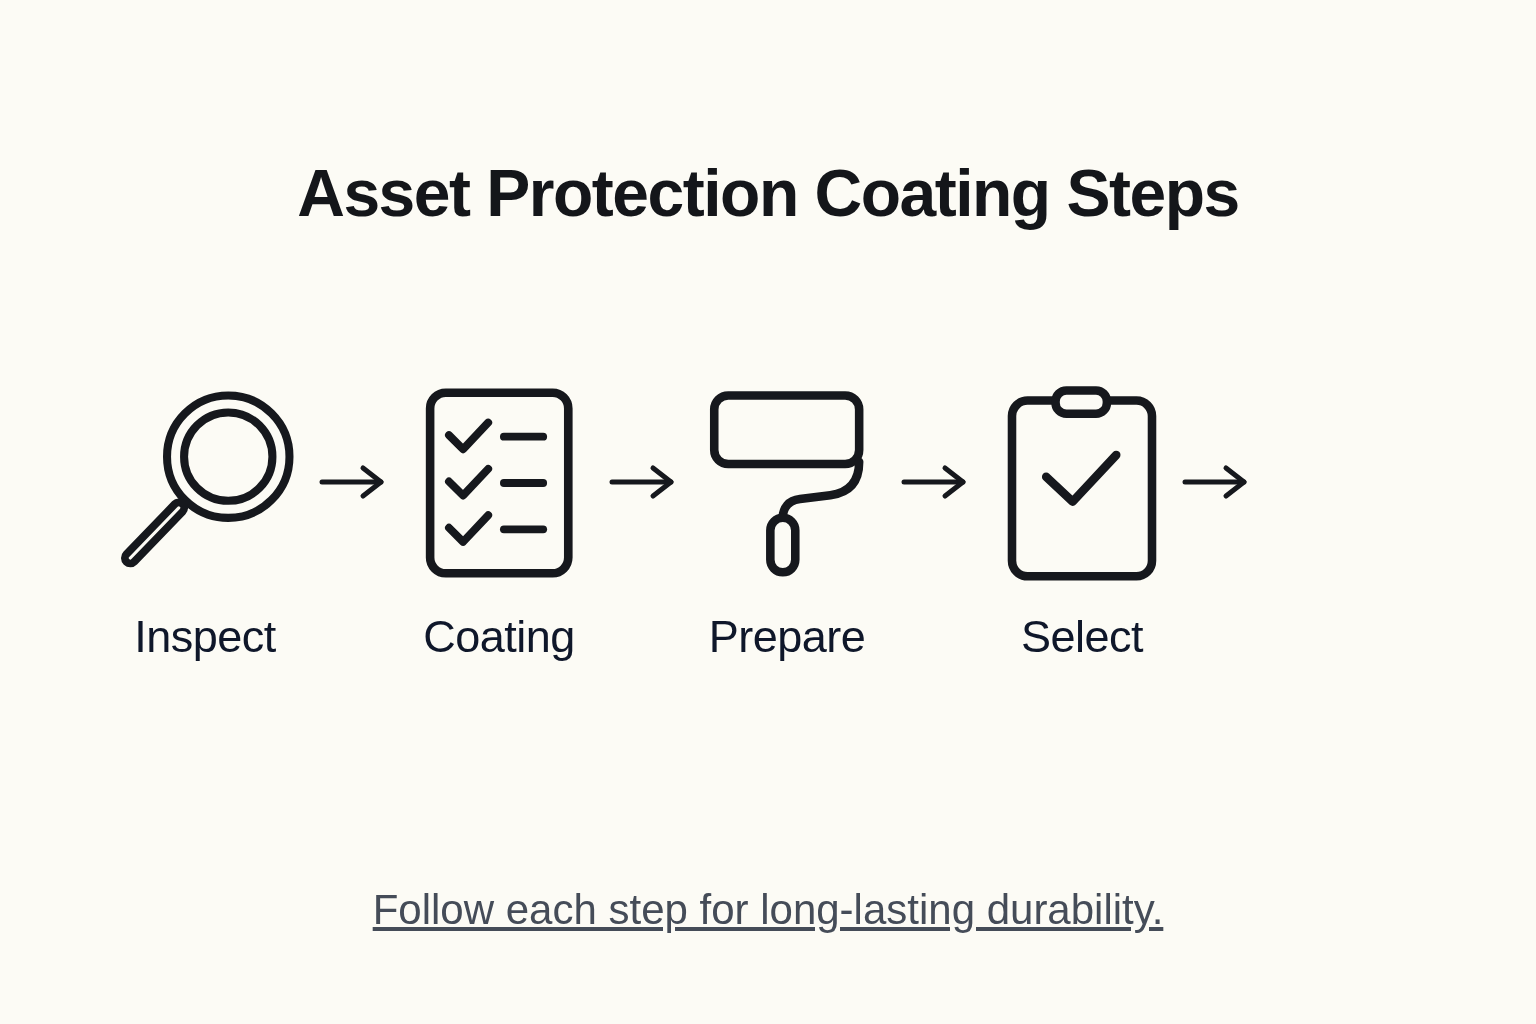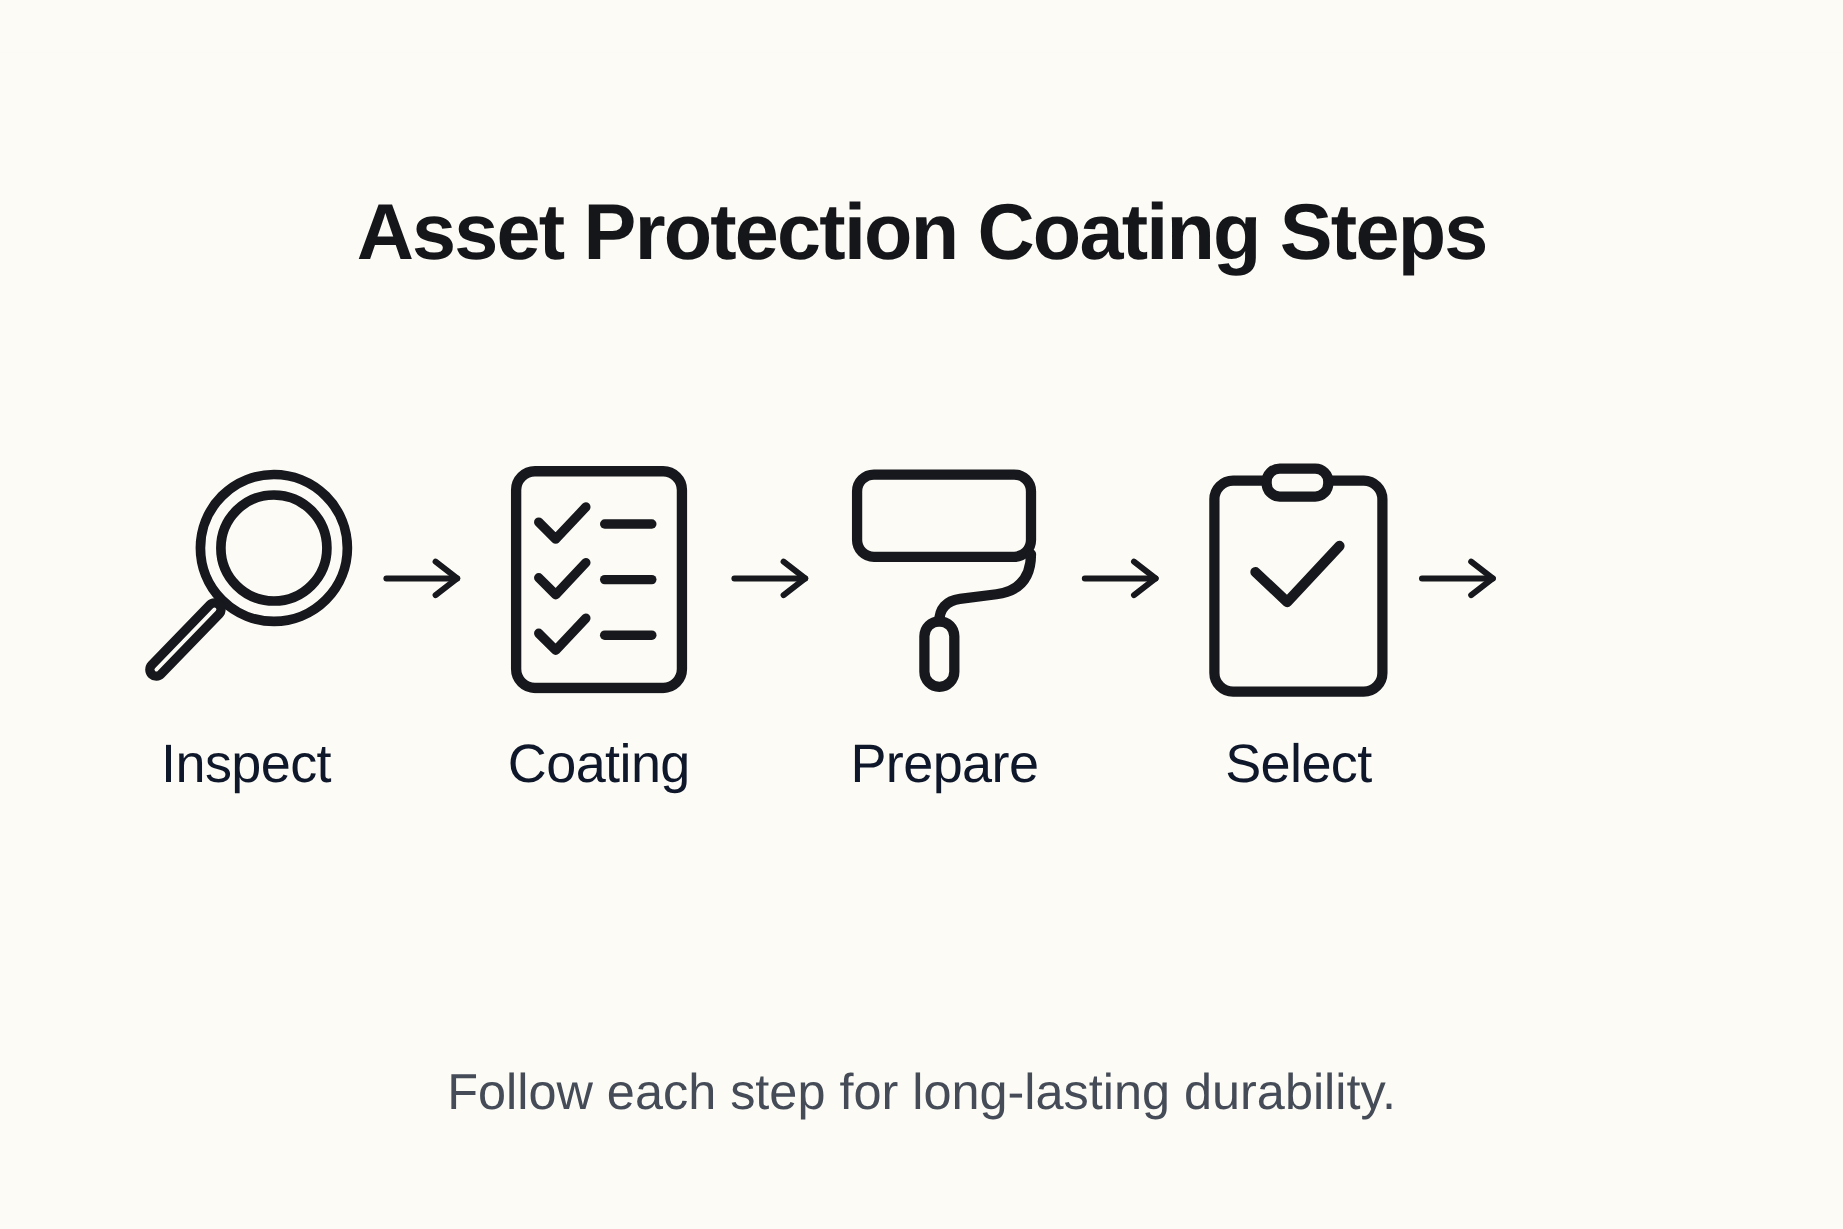--- a/index.html
+++ b/index.html
@@ -57,20 +57,21 @@
     position: absolute;
     top: 840px;
     left: 0;
     width: 100%;
     text-align: center;
     font-weight: 400;
     font-size: 42px;
     line-height: 1.25;
     color: #454c58;
     margin: 0;
+    text-decoration: underline;
   }
   svg { display: block; }
 </style>
 </head>
 <body>
 
 <div class="canvas">
 
   <h1 class="title">Asset Protection Coating Steps</h1>
 

